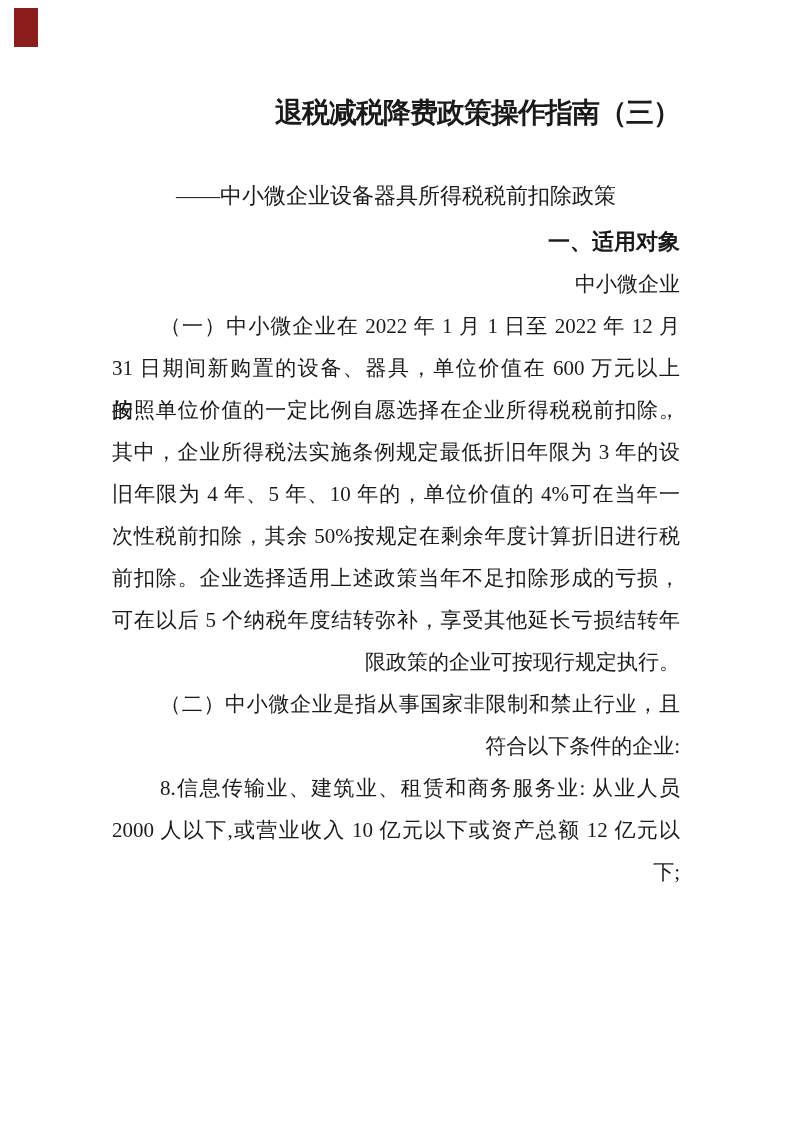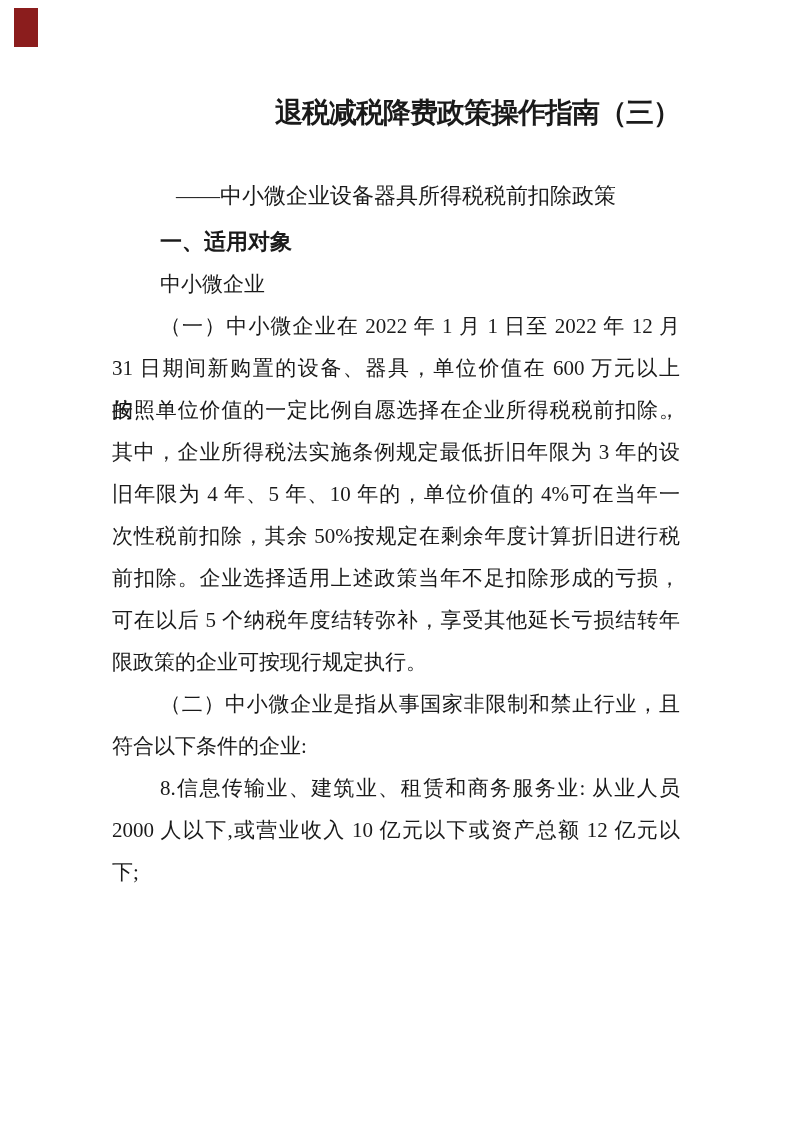--- a/index.html
+++ b/index.html
@@ -46,21 +46,21 @@
 
   .content {
     position: absolute;
     left: 112px; top: 221px;
     width: 568px;
   }
   .bline {
     height: 42px;
     line-height: 42px;
     font-size: 21px;
-    text-align: left;
+    text-align: right;
   }
   .bline.fill {
     text-align: justify;
     text-align-last: justify;
   }
   .bline.indent { text-indent: 48px; }
   .bline.heading {
     font-family: "Liberation Sans", "DejaVu Sans", sans-serif;
     font-weight: bold;
     font-size: 22px;

